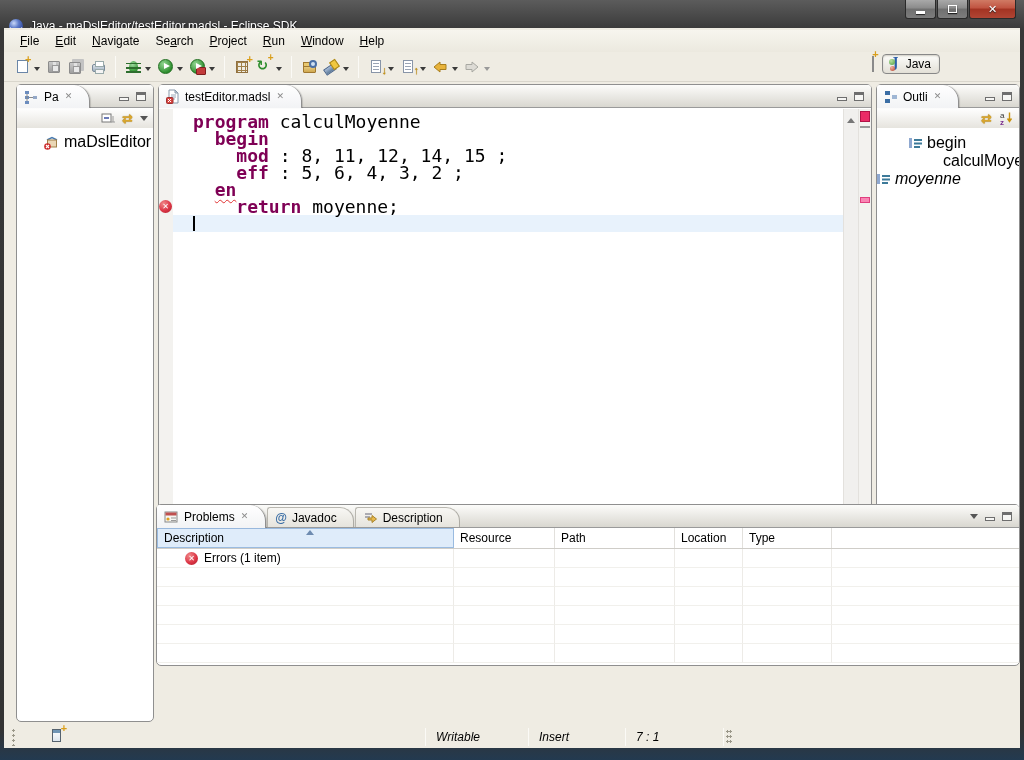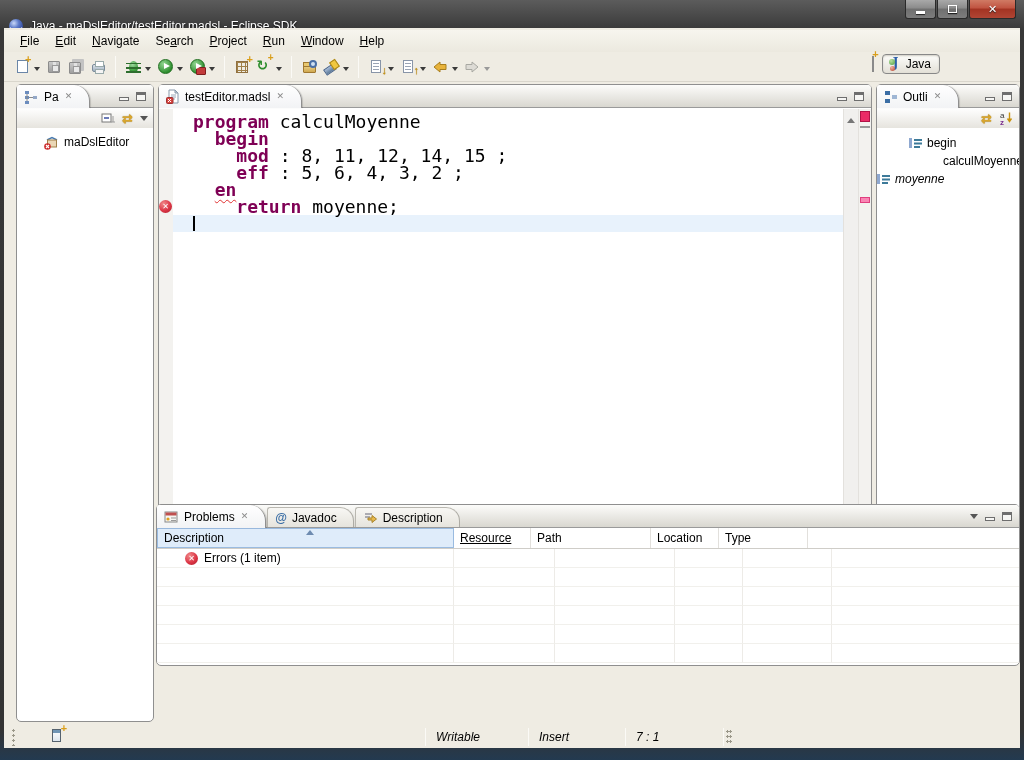--- a/index.html
+++ b/index.html
@@ -89,21 +89,21 @@
   .vtab.inactive { background:linear-gradient(#f8f7f4,#e6e4dd); border-right:1px solid #adaba4; border-radius:3px 14px 0 0; margin:2px 0 0 1px; border-top:1px solid #b9b7b0; border-left:1px solid #b9b7b0; }
   .tab-close { color:#8a8a8a; font-size:9px; font-weight:bold; line-height:1; padding:1px; }
   .view-ctrls { margin-left:auto; display:flex; align-items:center; gap:7px; padding-right:7px; z-index:3; }
   .g-min { width:10px; height:4px; border:1px solid #6e6e6e; background:#f6f6f4; margin-top:5px; }
   .g-max { width:10px; height:9px; border:1px solid #6e6e6e; border-top:3px solid #6e6e6e; background:#f6f6f4; }
   .g-menu { width:0; height:0; border:4px solid transparent; border-top:5px solid #555; margin-top:4px; }
   .view-toolbar { height:20px; background:linear-gradient(#ffffff,#e6e4de); display:flex; align-items:center; justify-content:flex-end; gap:7px; padding-right:5px; }
   .link-ic { color:#d9a62e; font-weight:bold; font-size:13px; line-height:1; text-shadow:0 0 1px #8a6508; }
 
   .tree-row { display:flex; align-items:center; gap:4px; height:18px; white-space:nowrap; }
-  .tree-label { font-size:12px; }
+  .tree-label { font-size:16px; }
 
   
   #pkg-view { left:4px; top:56px; width:138px; height:638px; }
   #pkg-tree { padding-top:5px; }
   #pkg-tree .tree-row { padding-left:26px; }
 
   
   #editor-view { left:146px; top:56px; width:714px; height:472px; }
   .ed-main { position:absolute; top:24px; left:0; bottom:13px; right:0; display:flex; }
   .ed-ruler { width:14px; background:#f3f2ef; position:relative; }
@@ -476,21 +476,21 @@
         <span class="g-menu"></span>
         <span class="g-min"></span>
         <span class="g-max"></span>
       </div>
     </div>
     <div class="pb-header">
         <div class="ph-cell ph-desc" style="width: 297px;">
           <span>Description</span>
           <span class="sort-arrow"></span>
         </div>
-        <div class="ph-cell" style="width: 77px; text-decoration: underline;">
+        <div class="ph-cell" style="width: 101px;">
           <span>Resource</span>
         </div>
         <div class="ph-cell" style="width: 120px;">
           <span>Path</span>
         </div>
         <div class="ph-cell" style="width: 68px;">
           <span>Location</span>
         </div>
         <div class="ph-cell" style="width: 89px; text-align: right;">
           <span>Type</span>

